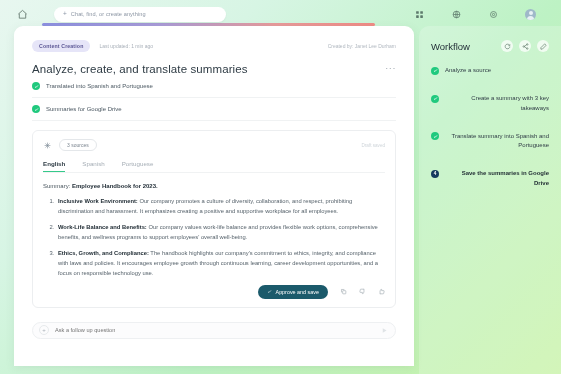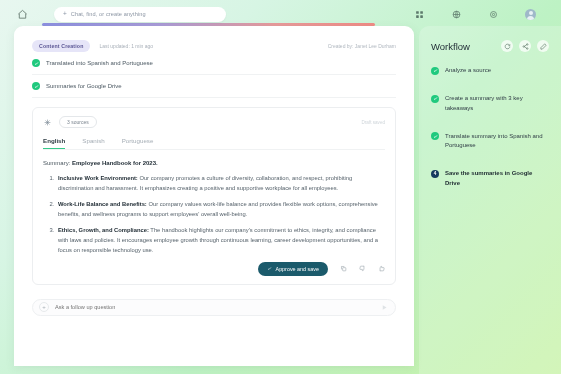--- a/index.html
+++ b/index.html
@@ -235,20 +235,21 @@
 
   
   .workflow {
     position: absolute;
     right: 0; top: 26px;
     width: 142px; height: 348px;
     background: rgba(255,255,255,.20);
     border-top-left-radius: 10px;
     padding: 14px 12px 12px 12px;
     z-index: 12;
+    text-align: right;
   }
   .wf-head { display: flex; align-items: center; }
   .wf-title { font-size: 9.5px; color: #243039; }
   .wf-acts { margin-left: auto; display: flex; gap: 6px; }
   .wf-btn {
     width: 12px; height: 12px; border-radius: 50%;
     background: rgba(255,255,255,.72);
     display: flex; align-items: center; justify-content: center;
     color: #4d6b5a; cursor: pointer;
   }
@@ -321,20 +322,24 @@
 <div class="accent-bar"></div>
 
 <div class="card">
 
   <div class="card-meta">
     <span class="badge">Content Creation</span>
     <span class="updated">Last updated: 1 min ago</span>
     <span class="createdby">Created by: Janet Lee Durham</span>
   </div>
 
+  <div class="title-row">
+    <div class="title">Analyze, create, and translate summaries</div>
+    <div class="dots">···</div>
+  </div>
 
   <div class="checkrow">
     <span class="chk">
       <svg viewBox="0 0 24 24" fill="none" stroke="#fff" stroke-width="4">
           <path d="M5 13l4 4L19 7"></path>
         </svg>
     </span>
     <span class="chk-label">Translated into Spanish and Portuguese</span>
   </div>
 

